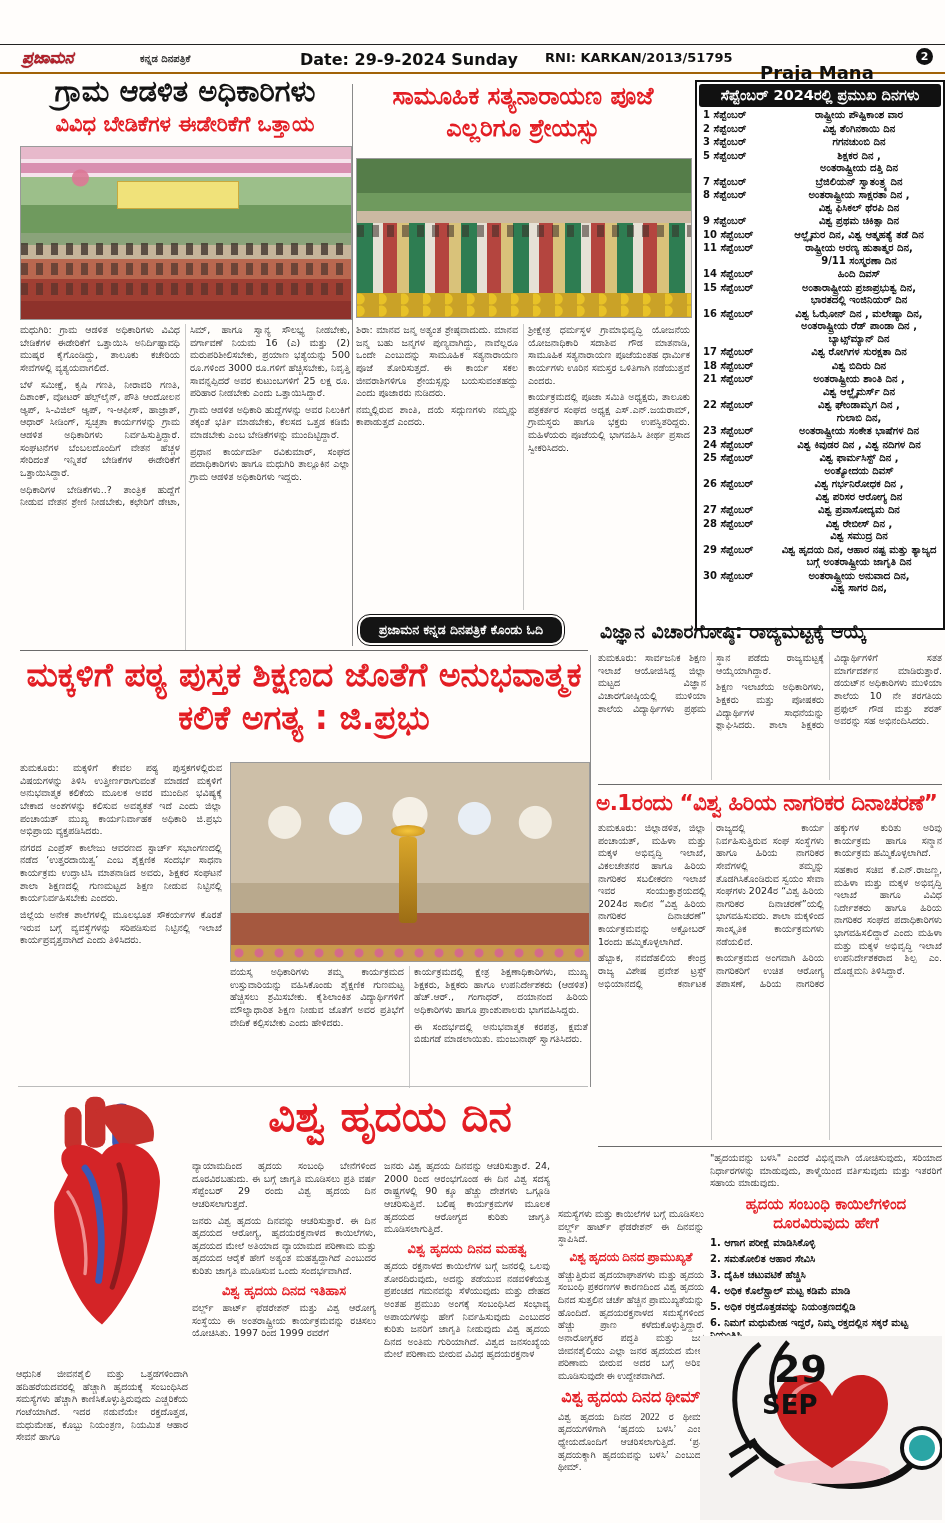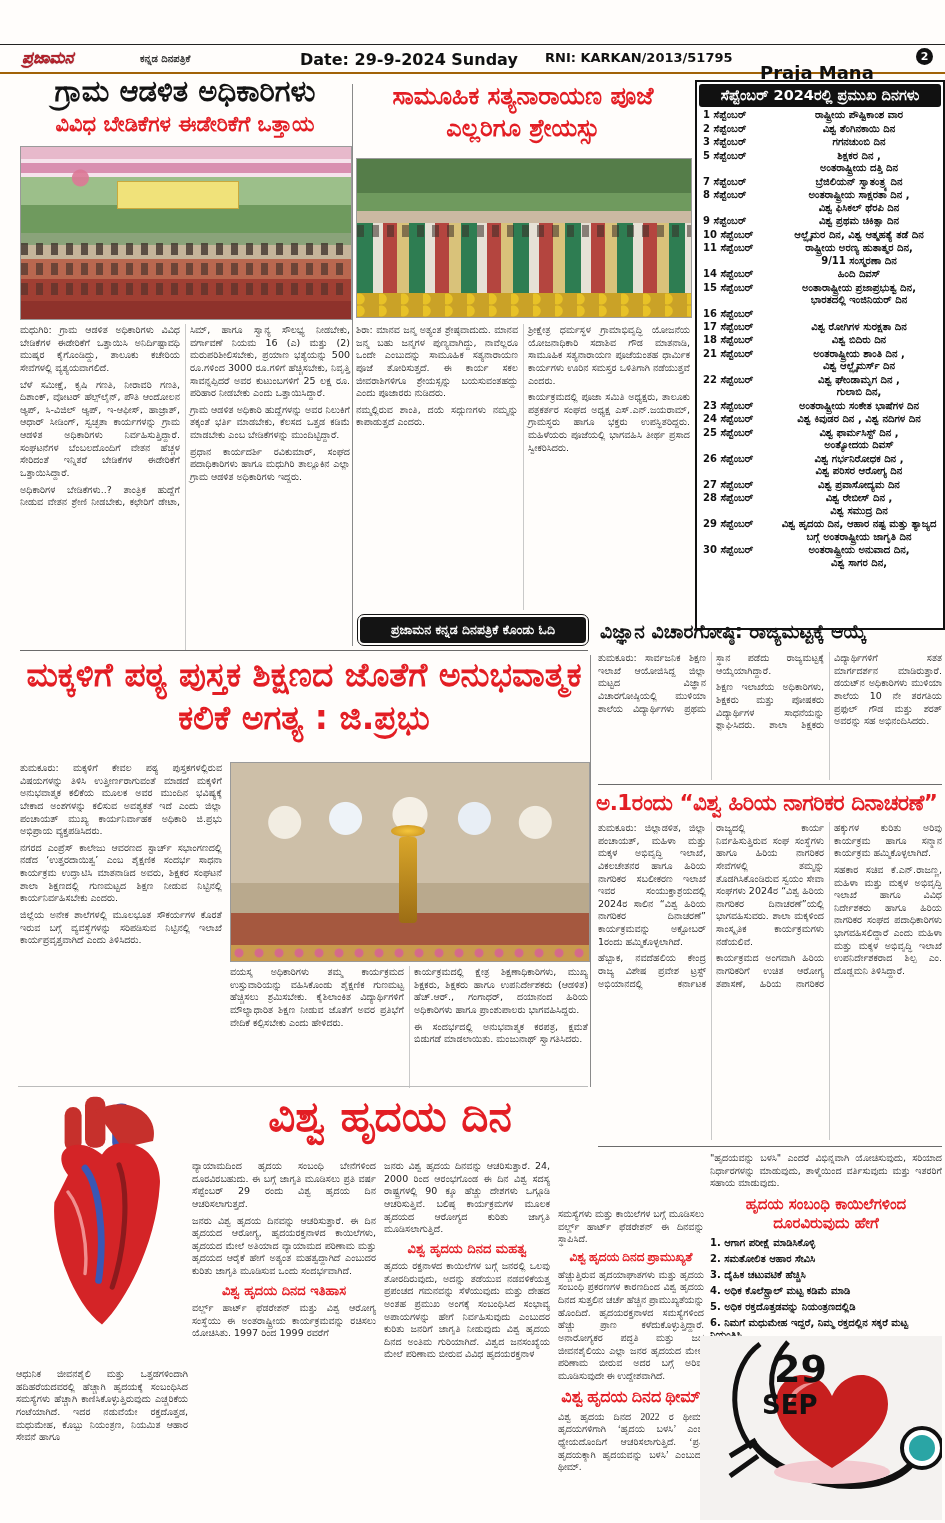--- a/index.html
+++ b/index.html
@@ -29,21 +29,21 @@
   .vline{width:1px;background:#8a8a8a;}
   .hline{height:1px;background:#6b6b6b;}
   
   .sidebar{left:695px;top:80px;width:246px;height:546px;border:2px solid #111;background:#fff;}
   .sidebar-header{margin:2px;background:#111;color:#fff;font-size:14.5px;font-weight:bold;
                   text-align:center;padding:3px 0;border-radius:3px;}
   .sb-row{display:flex;padding:0 6px;margin:1px 0;}
   .sb-date{flex:0 0 78px;font-size:10px;font-weight:bold;color:#111;}
   .sb-text{flex:1;font-size:10px;font-weight:bold;color:#111;white-space:pre-line;text-align:center;line-height:1.25;}
   
-  .promo{left:360px;top:617px;width:226px;height:26px;background:#141414;color:#fff;border-radius:4px;
+  .promo{left:360px;top:617px;width:202px;height:26px;background:#141414;color:#fff;border-radius:10px;
          font-size:12.5px;font-weight:bold;text-align:center;line-height:26px;outline:1.5px solid #141414;outline-offset:2px;}
   
   .photo{border:1px solid #9a9a9a;overflow:hidden;}
   .crowd{position:absolute;left:0;width:100%;height:12px;
          background:repeating-linear-gradient(90deg,#3a2d27 0 7px,transparent 7px 15px);opacity:.75;}
   
   .prev-item{font-size:10px;font-weight:bold;color:#111;margin:0 0 3.5px 0;line-height:1.25;}
   .subhead-red{color:#e31e24;font-weight:bold;font-size:13px;margin:4px 0 3px 0;text-align:center;}
   .sep-badge-day{font-family:"DejaVu Sans",sans-serif;}
 </style>
@@ -167,20 +167,23 @@
         </div>
 
         <div class="sb-row">
           <span class="sb-date">15 ಸೆಪ್ಟೆಂಬರ್</span>
           <span class="sb-text">ಅಂತಾರಾಷ್ಟ್ರೀಯ ಪ್ರಜಾಪ್ರಭುತ್ವ ದಿನ,
 ಭಾರತದಲ್ಲಿ ಇಂಜಿನಿಯರ್ ದಿನ</span>
         </div>
 
         <div class="sb-row">
           <span class="sb-date">16 ಸೆಪ್ಟೆಂಬರ್</span>
+          <span class="sb-text">ವಿಶ್ವ ಓಝೋನ್ ದಿನ , ಮಲೇಷ್ಯಾ ದಿನ,
+ಅಂತರಾಷ್ಟ್ರೀಯ ರೆಡ್ ಪಾಂಡಾ ದಿನ ,
+ಬ್ಯಾಟ್ಸ್‌ಮ್ಯಾನ್ ದಿನ</span>
         </div>
 
         <div class="sb-row">
           <span class="sb-date">17 ಸೆಪ್ಟೆಂಬರ್</span>
           <span class="sb-text">ವಿಶ್ವ ರೋಗಿಗಳ ಸುರಕ್ಷತಾ ದಿನ</span>
         </div>
 
         <div class="sb-row">
           <span class="sb-date">18 ಸೆಪ್ಟೆಂಬರ್</span>
           <span class="sb-text">ವಿಶ್ವ ಬಿದಿರು ದಿನ</span>

